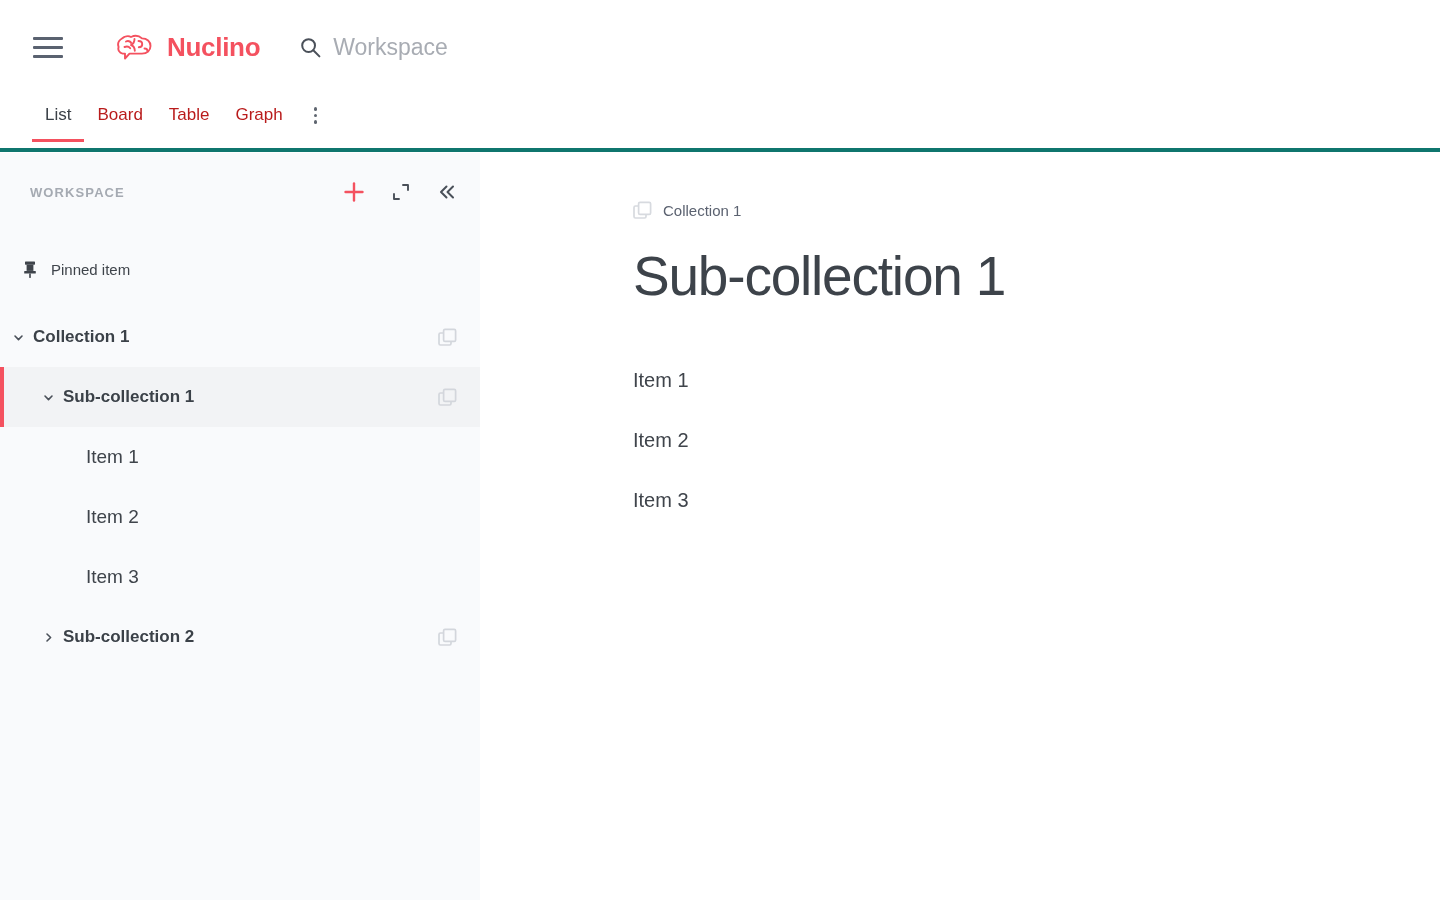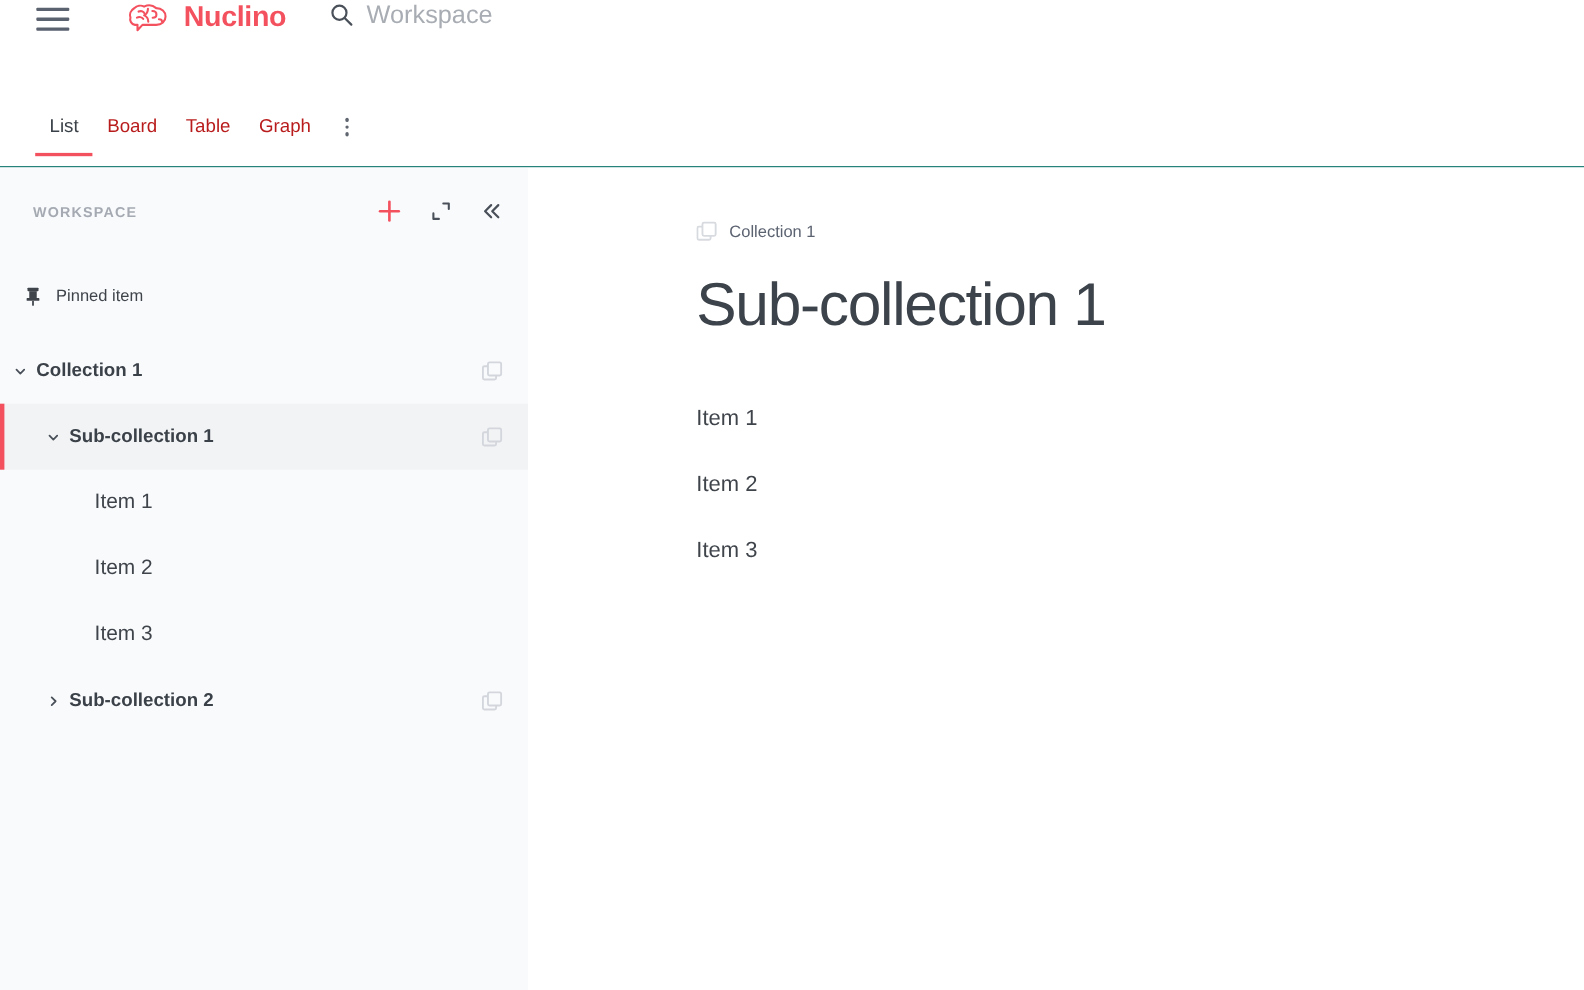--- a/index.html
+++ b/index.html
@@ -14,21 +14,21 @@
   }
 
   
   .topbar {
     position: absolute;
     top: 0; left: 0;
     width: 1440px;
     height: 94px;
     background: #ffffff;
     display: flex;
-    align-items: flex-start;
+    align-items: center;
     padding-left: 31px;
   }
 
   .hamburger {
     width: 34px;
     height: 34px;
     display: flex;
     flex-direction: column;
     justify-content: center;
     gap: 6px;
@@ -75,21 +75,21 @@
   
   .tabs {
     position: absolute;
     top: 94px; left: 0;
     width: 1440px;
     height: 58px;
     background: #ffffff;
     display: flex;
     align-items: flex-start;
     padding-left: 32px;
-    border-bottom: 1px solid #0f766e;
+    border-bottom: 4px solid #0f766e;
   }
   .tab {
     position: relative;
     font-size: 17px;
     color: #b91c1c;
     padding: 11px 13px 17px 13px;
     cursor: pointer;
     white-space: nowrap;
   }
   .tab.active { color: #3b4148; }

